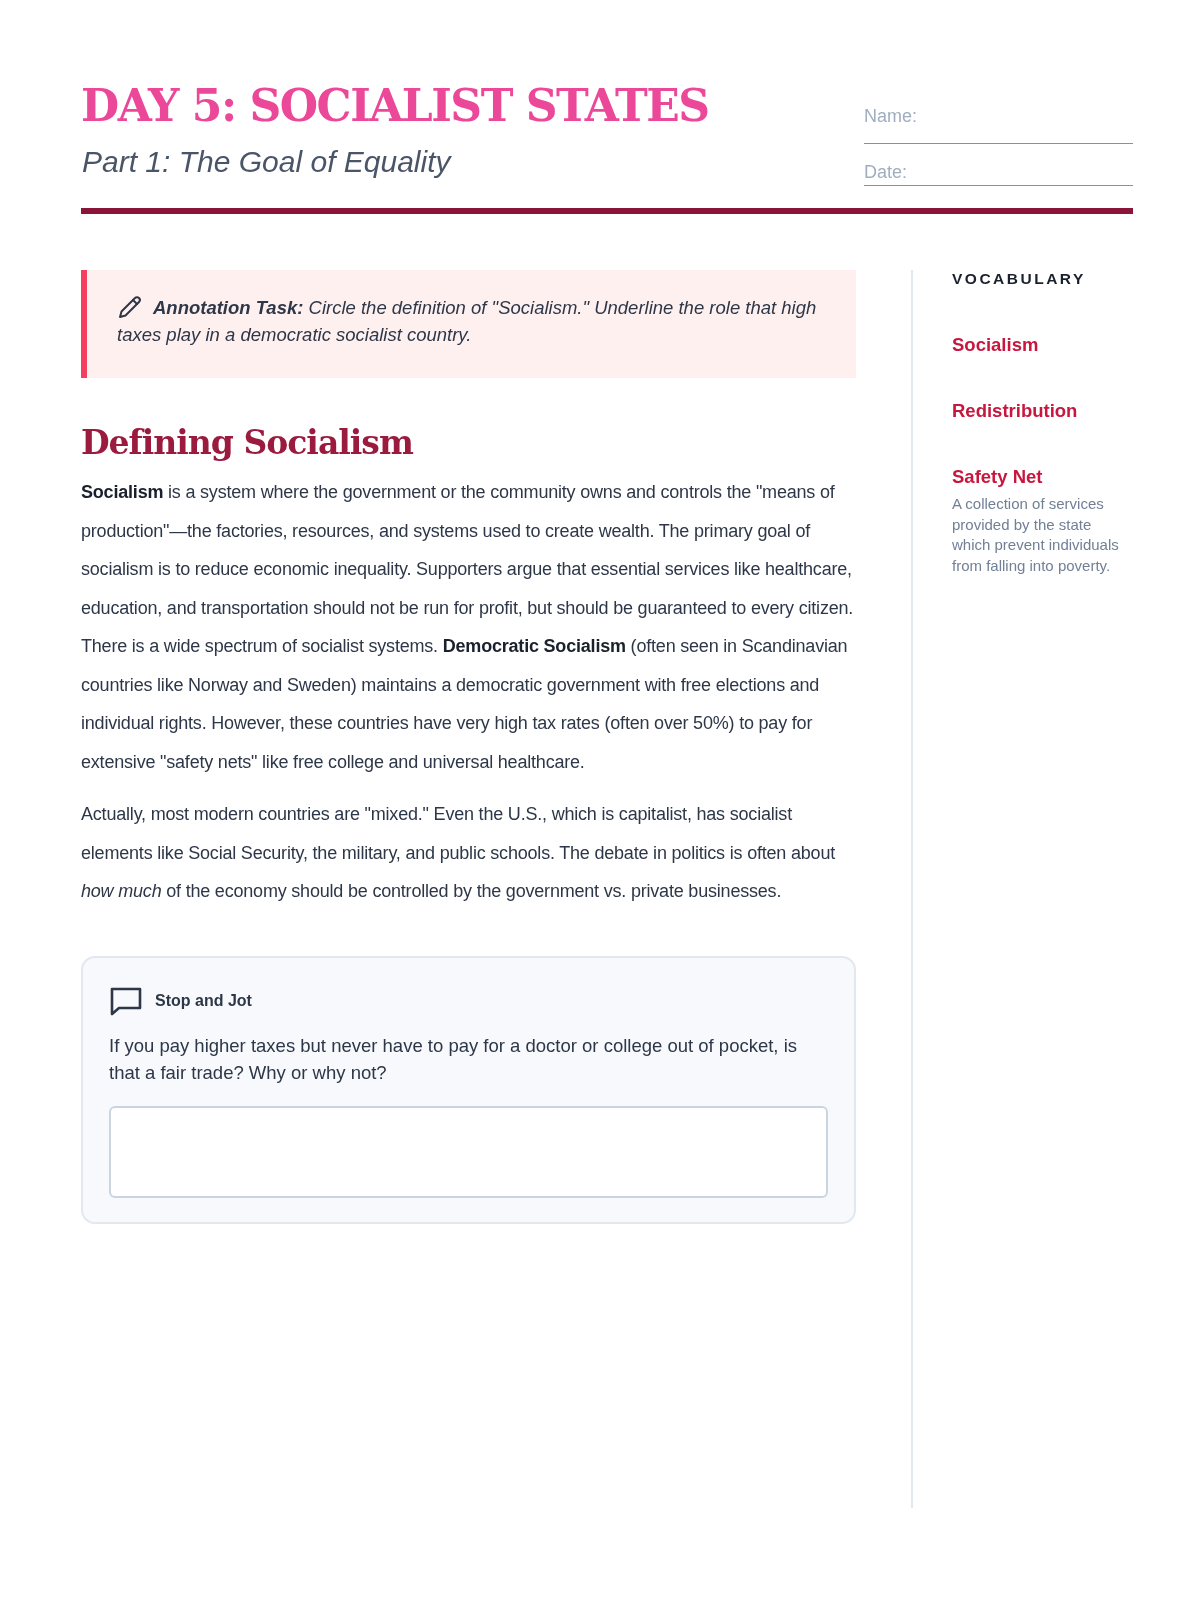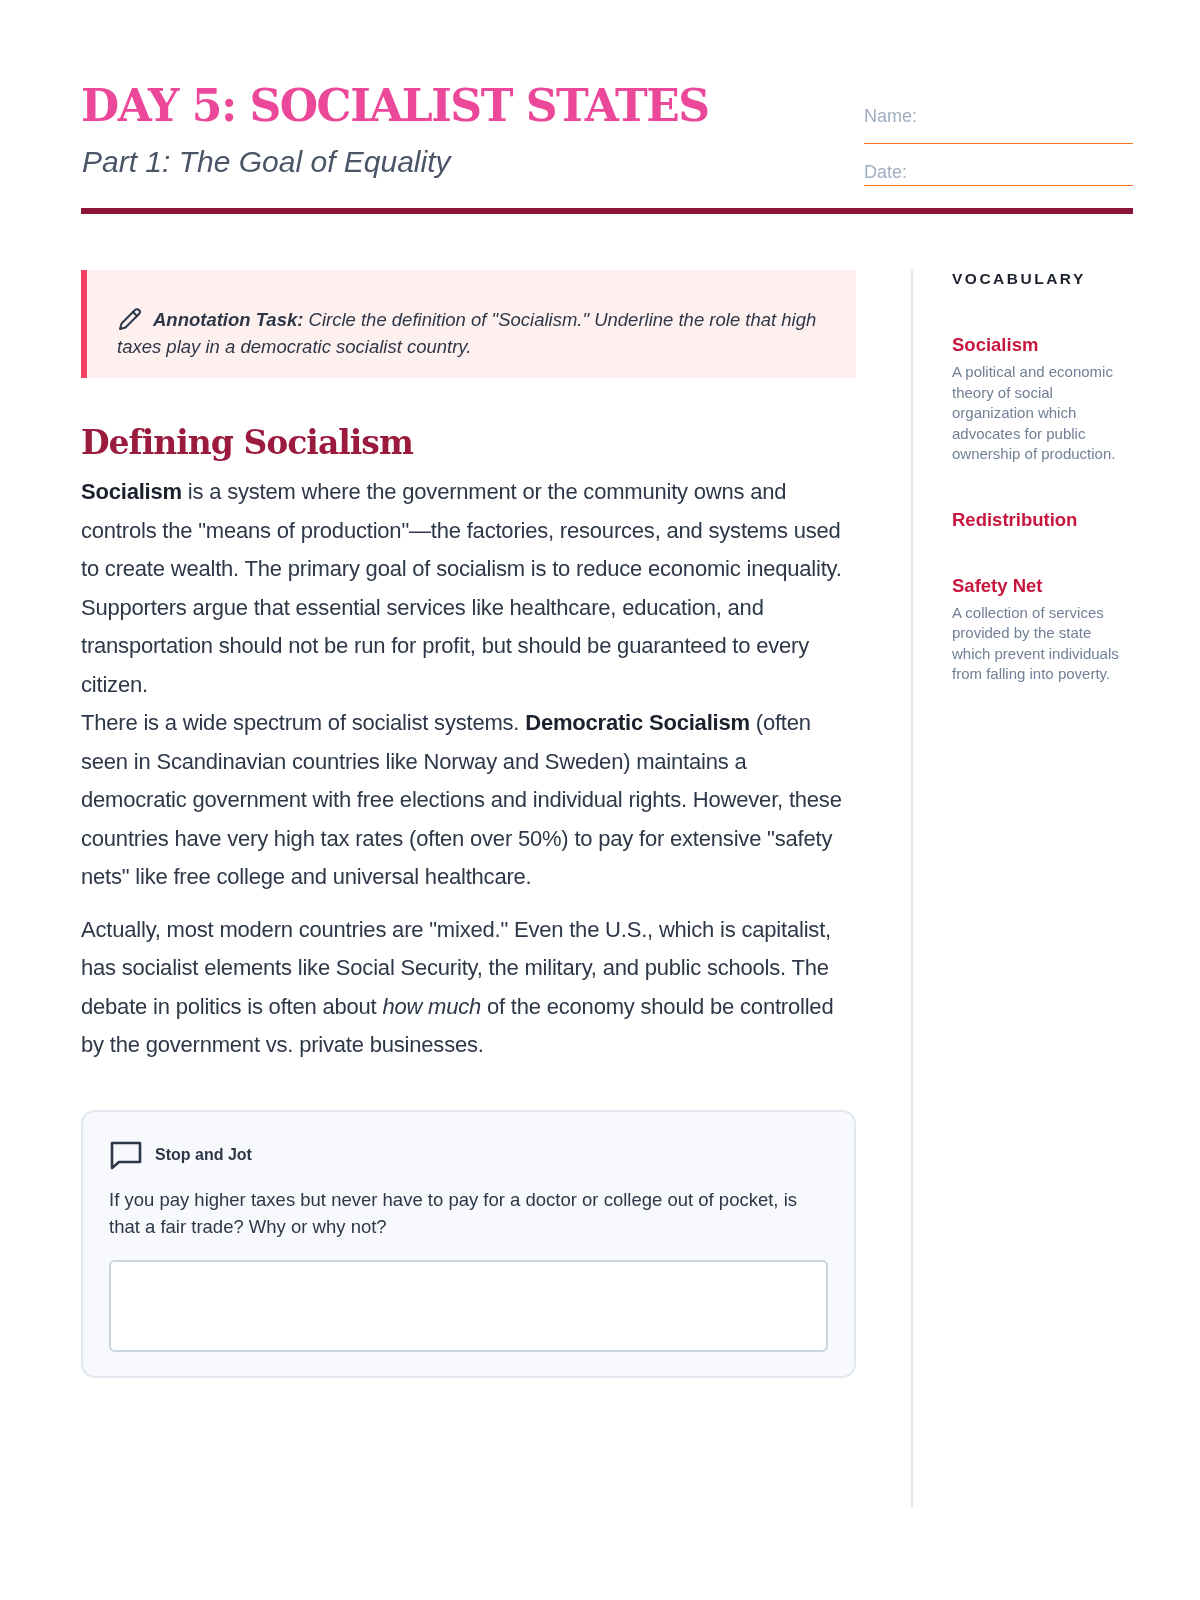--- a/index.html
+++ b/index.html
@@ -38,36 +38,36 @@
     .main { position: absolute; left: 0; top: 270px; width: 775px; }
     .sidebar-divider {
       position: absolute; left: 830px; top: 270px; width: 2px; height: 1238px;
       background: #e2e8f0;
     }
     .sidebar { position: absolute; left: 871px; top: 270px; width: 181px; }
 
     
     .callout {
       background: #fff0f0; border-left: 6px solid #f43f5e;
-      padding: 36px 30px 26px 30px;
+      padding: 24px 30px 26px 30px;
       height: 108px;
       font-size: 18.5px; line-height: 27px; color: #2d3748; font-style: italic;
     }
     .callout .pencil { display: inline-block; width: 26px; height: 24px; vertical-align: -5px; margin-right: 10px; }
     .callout b { font-weight: bold; }
 
     
     h2 {
       font-family: "DejaVu Serif", "Liberation Serif", serif;
       font-weight: bold; font-size: 33px; letter-spacing: -1px;
       color: #9b1b3e; line-height: 1;
     }
     .sec1-h { margin-top: 48px; }
     .para {
-      font-size: 22px; line-height: 38.5px; color: #2d3748; margin-top: 14px;
+      font-size: 18px; line-height: 38.5px; color: #2d3748; margin-top: 14px;
       letter-spacing: -0.2px;
     }
     .para b { font-weight: bold; color: #1a202c; }
     .para2 { margin-top: 0; }
     .sec2-h { margin-top: 68px; }
 
     
     .jot {
       margin-top: 45px; background: #f7f9fc; border: 2px solid #e2e8f0;
       border-radius: 14px; padding: 26px 26px 26px 26px; height: 268px;
@@ -138,21 +138,20 @@
     </div>
 
   </div>
 
   <div class="sidebar-divider"></div>
 
   <aside class="sidebar">
     <div class="vocab-head">VOCABULARY</div>
     <div class="term">
       <div class="term-name">Socialism</div>
-      <div class="term-def">A political and economic theory of social organization which advocates for public ownership of production.</div>
     </div>
     <div class="term">
       <div class="term-name">Redistribution</div>
     </div>
     <div class="term">
       <div class="term-name">Safety Net</div>
       <div class="term-def">A collection of services provided by the state which prevent individuals from falling into poverty.</div>
     </div>
   </aside>
 

